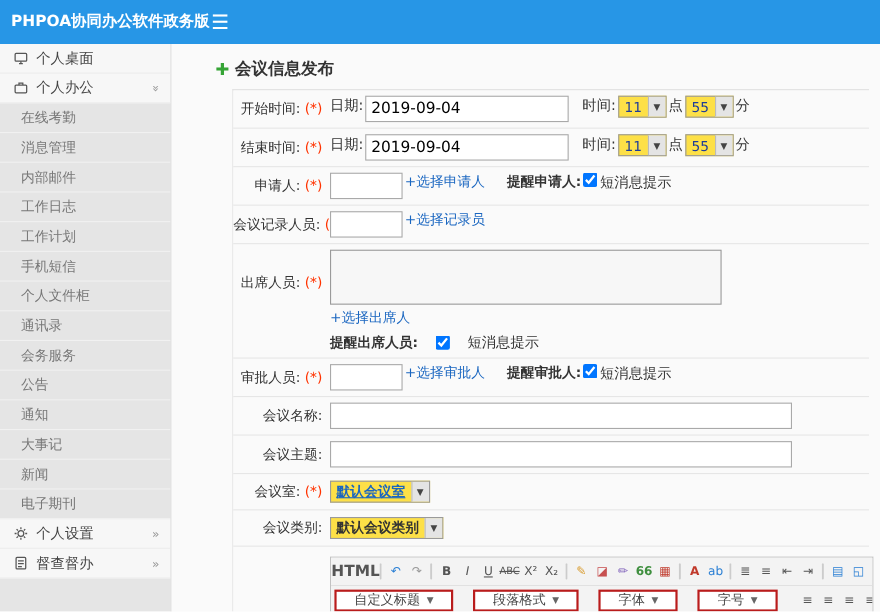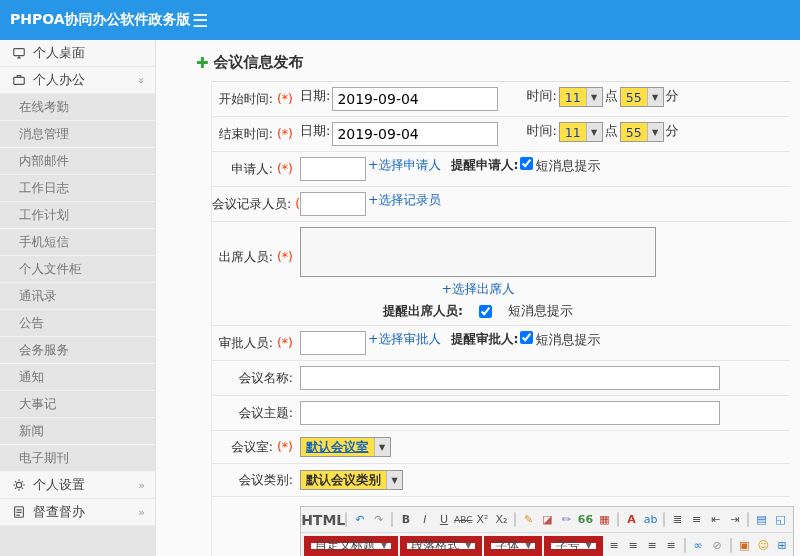--- a/index.html
+++ b/index.html
@@ -16,47 +16,47 @@
 .chev.down{display:inline-block;transform:rotate(90deg)}
 .side-item{height:27px;line-height:26px;padding-left:19px;color:#777;font-size:12.5px;border-bottom:1px solid #f1f1f1;cursor:pointer;white-space:nowrap}
 .main{flex:1;background:#fafafa;overflow:hidden}
 .page-title{display:flex;align-items:center;gap:5px;padding:13px 0 9px 40px;font-size:15px;font-weight:bold;color:#333}
 .plus{color:#35a435;font-weight:bold;font-size:15px}
 .form{margin:0 10px 0 55px;border-top:1px solid #e0e0e0;border-left:1px solid #e8e8e8}
 .row{display:flex;align-items:center;border-bottom:1px solid #e6e6e6;padding:5px 0;min-height:33px}
 .row .lab{width:88px;text-align:right;font-size:12.5px;color:#333;flex:0 0 auto;padding-right:7px;white-space:nowrap}
 .req{color:#f30}
 .field{display:flex;gap:2px}
-.field.col{flex-direction:column;align-items:center;gap:4px}
+.field.col{flex-direction:column;align-items:flex-start;gap:4px}
 .inline{display:flex;align-items:center;gap:16px}
 input[type=text]{border:1px solid #a9a9a9;height:24px;font-size:14px;padding:0 4px;font-family:inherit;background:#fff}
-.date-input{width:166px}
+.date-input{width:185px}
 .small-input{width:66px;height:21px;font-size:12px;background:#f5f5f5}
 .wide-input{width:420px;height:23px}
 .sel{display:inline-flex;align-items:stretch;border:1px solid #9a9a9a;background:#fde047;height:20px;cursor:pointer}
 .sel .val{padding:0 5px;display:flex;align-items:center;color:#1f3d99;font-size:12.5px}
 .sel .arr{width:16px;background:#e4e4e4;border-left:1px solid #bbb;display:flex;align-items:center;justify-content:center;font-size:8px;color:#444}
 .room-sel .val{color:#1a66c0;text-decoration:underline;font-weight:bold}
 .cat-sel .val{color:#333;font-weight:bold}
 a.link{color:#1a66c0;text-decoration:none;font-size:12.5px;cursor:pointer}
 .bold-label{font-weight:bold;font-size:12.5px;color:#333}
-.remind{margin-left:8px}
+.remind{margin-left:18px}
 textarea.attendees{width:356px;height:50px;border:1px solid #9a9a9a;background:#f7f7f7;resize:none}
-.tgap{margin-left:26px}
+.tgap{margin-left:10px}
 input[type=checkbox]{width:13px;height:13px;cursor:pointer}
 .editor{border:1px solid #c2c2c2;width:494px;background:#fff;margin-top:4px}
 .tb{display:flex;align-items:center;background:#f3f3f3;border-bottom:1px solid #dcdcdc;padding:2px 3px;height:26px;flex-wrap:nowrap;overflow:hidden}
 .tb-btn{min-width:19px;height:20px;display:inline-flex;align-items:center;justify-content:center;font-size:11px;color:#555;border:1px solid transparent;border-radius:2px;cursor:pointer;padding:0 2px;white-space:nowrap}
 .tb-btn.sep{min-width:1px;width:1px;padding:0;background:#ccc;height:15px;margin:0 3px;cursor:default}
 .tb-btn.b{font-weight:bold}
 .tb-btn.i{font-style:italic}
 .tb-btn.u{text-decoration:underline}
 .tb-btn.strike{text-decoration:line-through;font-size:9px}
 .tb-btn.small{font-size:14px;font-weight:bold}
-.tb-sel{display:inline-flex;align-items:center;justify-content:space-between;border:7px solid #b91c1c;background:#fff;height:20px;padding:0 4px;font-size:12px;color:#444;gap:6px;cursor:pointer;margin-right:2px;white-space:nowrap}
+.tb-sel{display:inline-flex;align-items:center;justify-content:space-between;border:2px solid #b91c1c;background:#fff;height:20px;padding:0 16px;font-size:12px;color:#444;gap:6px;cursor:pointer;margin-right:18px;white-space:nowrap}
 .tb-sel .sarr{font-size:8px;color:#666}
 .tb-group{display:flex;align-items:center}
 .editor-row{border-bottom:none;align-items:flex-start}
 </style>
 </head>
 <body>
 
 <div class="topbar">
   <div class="title">PHPOA协同办公软件政务版</div>
   <div class="burger">☰</div>
@@ -111,25 +111,25 @@
 
         <div class="side-item">
           <span>个人文件柜</span>
         </div>
 
         <div class="side-item">
           <span>通讯录</span>
         </div>
 
         <div class="side-item">
+          <span>会务服务</span>
+        </div>
+
+        <div class="side-item">
           <span>公告</span>
-        </div>
-
-        <div class="side-item">
-          <span>会务服务</span>
         </div>
 
         <div class="side-item">
           <span>通知</span>
         </div>
 
         <div class="side-item">
           <span>大事记</span>
         </div>
 

